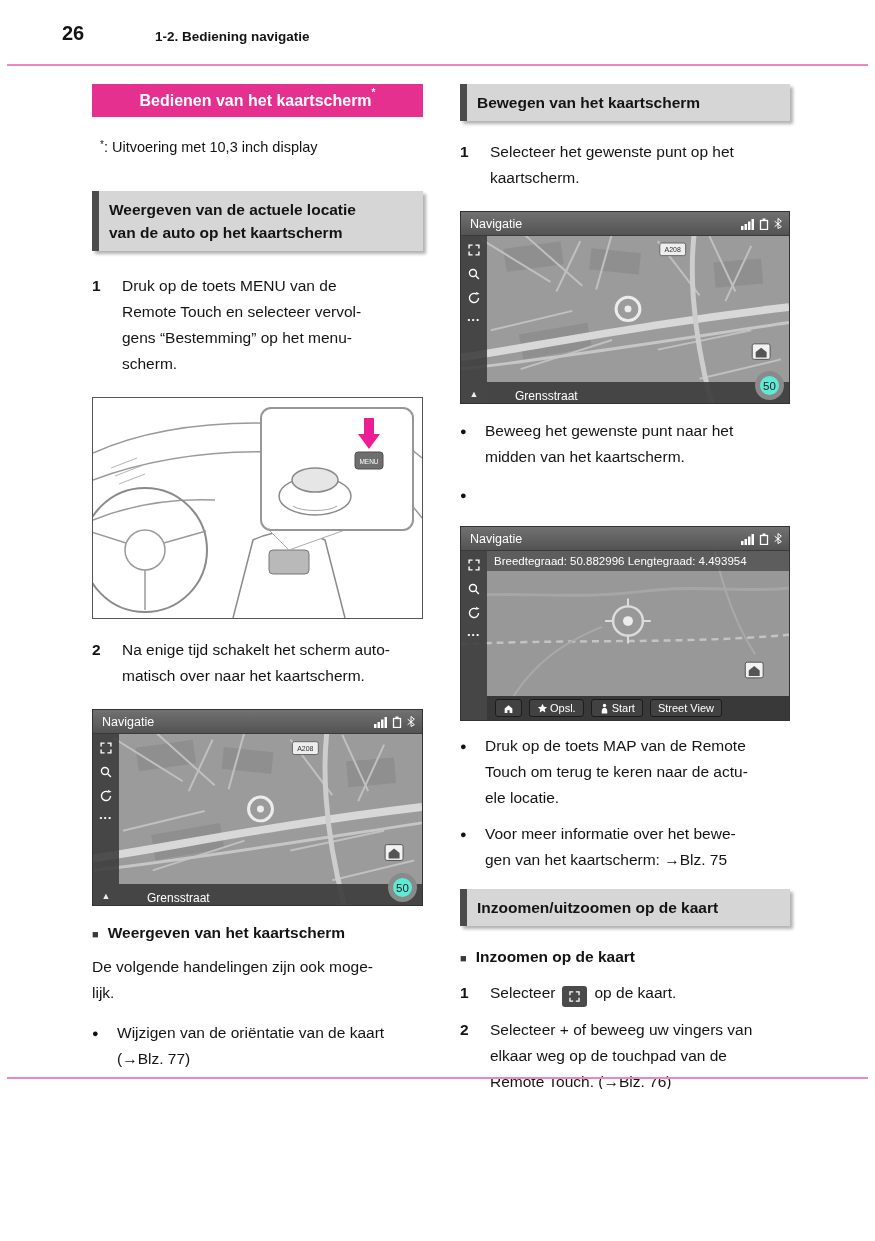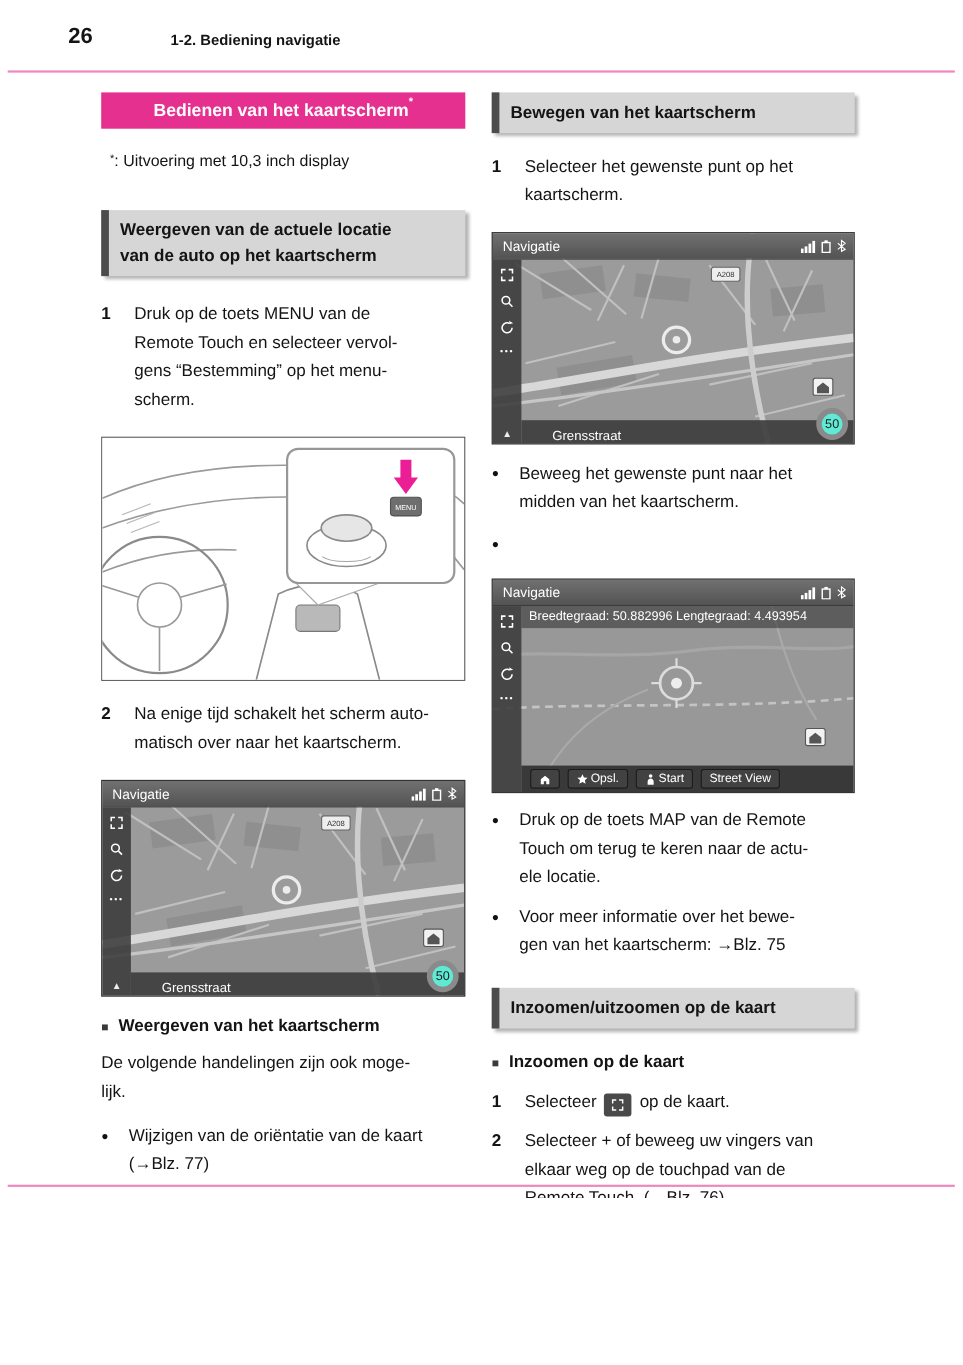--- a/index.html
+++ b/index.html
@@ -5,21 +5,21 @@
   *{box-sizing:border-box;margin:0;padding:0}
   body{font-family:"Liberation Sans","DejaVu Sans",sans-serif;background:#fff;color:#141414}
   .page{position:relative;width:875px;height:1089px;background:#fff;overflow:hidden}
   .pagenum{position:absolute;left:62px;top:22px;font-size:20px;font-weight:bold}
   .chapter{position:absolute;left:155px;top:29px;font-size:13.5px;font-weight:bold}
   .rule{position:absolute;left:7px;width:861px;height:2px;background:#ef87bf}
   .rule.top{top:64px}
   .rule.bottom{bottom:10px}
   .col{position:absolute;top:84px}
   .col-left{left:92px;width:331px}
-  .col-right{left:447px;width:330px}
+  .col-right{left:460px;width:330px}
   .pink-banner{background:#e5308f;color:#fff;font-weight:bold;font-size:16px;text-align:center;height:33px;line-height:33px}
   .pink-banner .b-ast{font-size:10px;vertical-align:top;line-height:18px}
   .footnote{margin-top:22px;padding-left:8px;font-size:14.5px}
   .sup{font-size:10px;vertical-align:top}
   .gray-banner{background:#d6d6d6;border-left:7px solid #4c4c4c;box-shadow:3px 3px 3px rgba(0,0,0,.30);font-weight:bold;font-size:15.5px;padding:7px 10px;line-height:23px}
   .pre{white-space:pre-line}
   .step{display:flex;margin-top:18px;font-size:15.5px;line-height:26px}
   .step .num{width:30px;font-weight:bold;flex:none}
   .step .body{flex:1}
   .subhead{display:flex;align-items:baseline;margin-top:18px;font-weight:bold;font-size:15.5px}
@@ -419,21 +419,21 @@
       <span class="pre">Druk op de toets MAP van de Remote
 Touch om terug te keren naar de actu-
 ele locatie.</span>
     </div>
     <div class="bullet" style="margin-top:10px">
       <span class="dot">●</span>
       <span class="pre">Voor meer informatie over het bewe-
 gen van het kaartscherm: →Blz. 75</span>
     </div>
 
-    <div class="gray-banner" style="margin-top:25px">Inzoomen/uitzoomen op de kaart</div>
+    <div class="gray-banner" style="margin-top:16px">Inzoomen/uitzoomen op de kaart</div>
 
     <div class="subhead" style="margin-top:22px">
       <span class="sq">■</span>
       <span>Inzoomen op de kaart</span>
     </div>
 
     <div class="step" style="margin-top:14px">
       <span class="num">1</span>
       <span class="body">
         <span>Selecteer</span><span class="inline-key">

